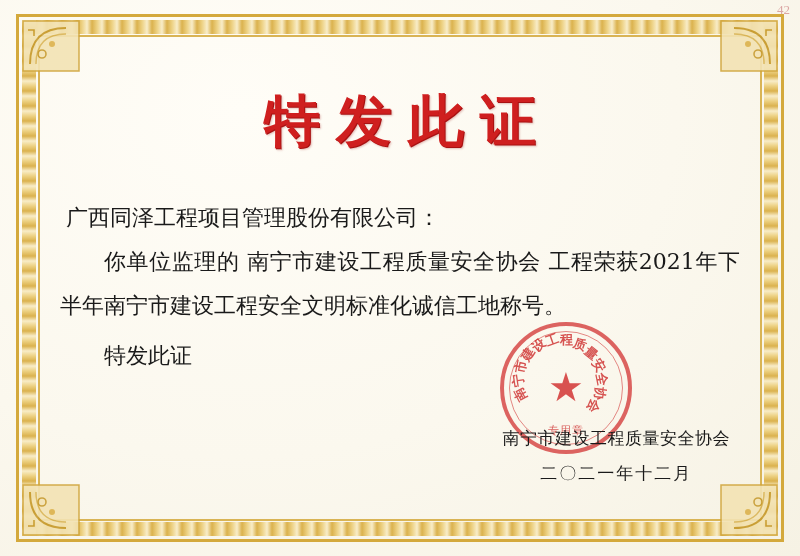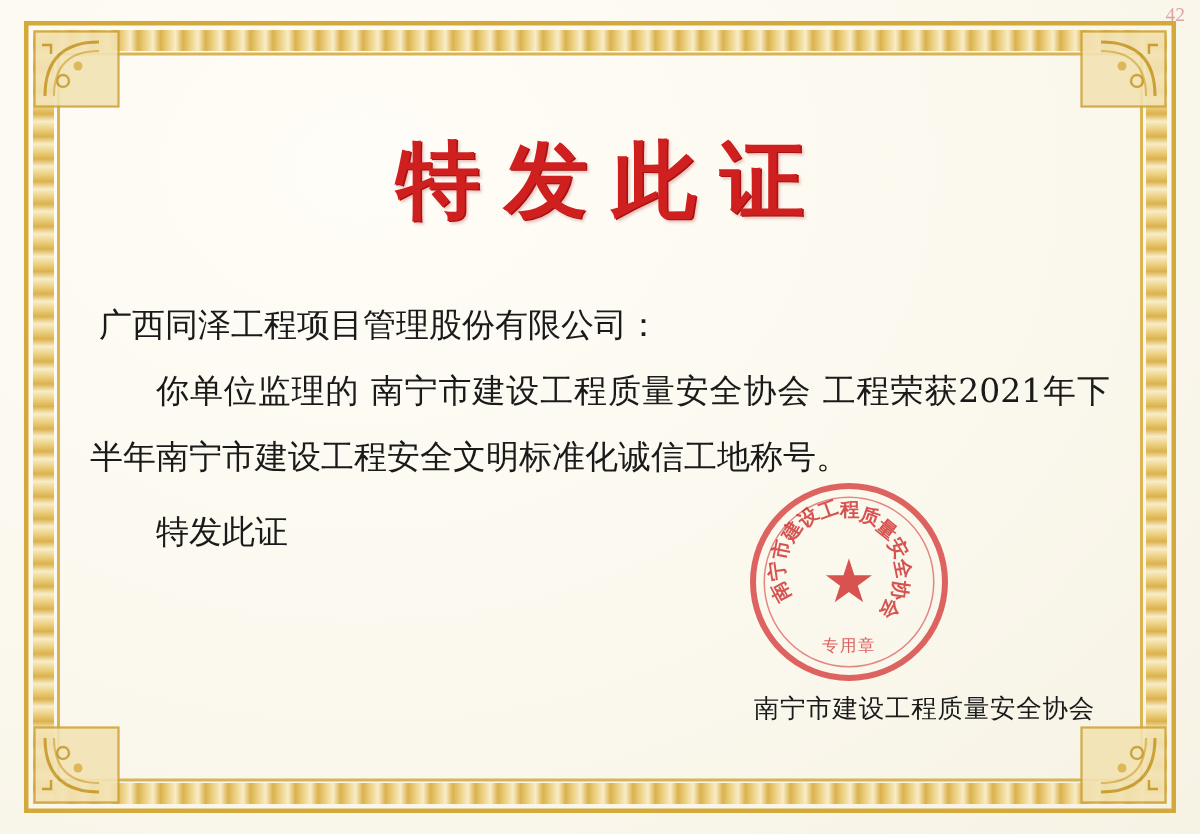--- a/index.html
+++ b/index.html
@@ -292,15 +292,16 @@
           <span style="transform: translate(43.025px, -16.8258px) rotate(78.6667deg);">全</span>
           <span style="transform: translate(43.4721px, 0.246593px) rotate(98.3333deg);">协</span>
           <span style="transform: translate(38.1474px, 16.4736px) rotate(118deg);">会</span>
         </div>
       <div class="seal-star">★</div>
       <div class="seal-bottom">专用章</div>
     </div>
 
     <div class="sign-block">
       <div class="sign-org">南宁市建设工程质量安全协会</div>
+      <div class="sign-date">二〇二一年十二月</div>
     </div>
   </div>
 </div>
 
 </body></html>

